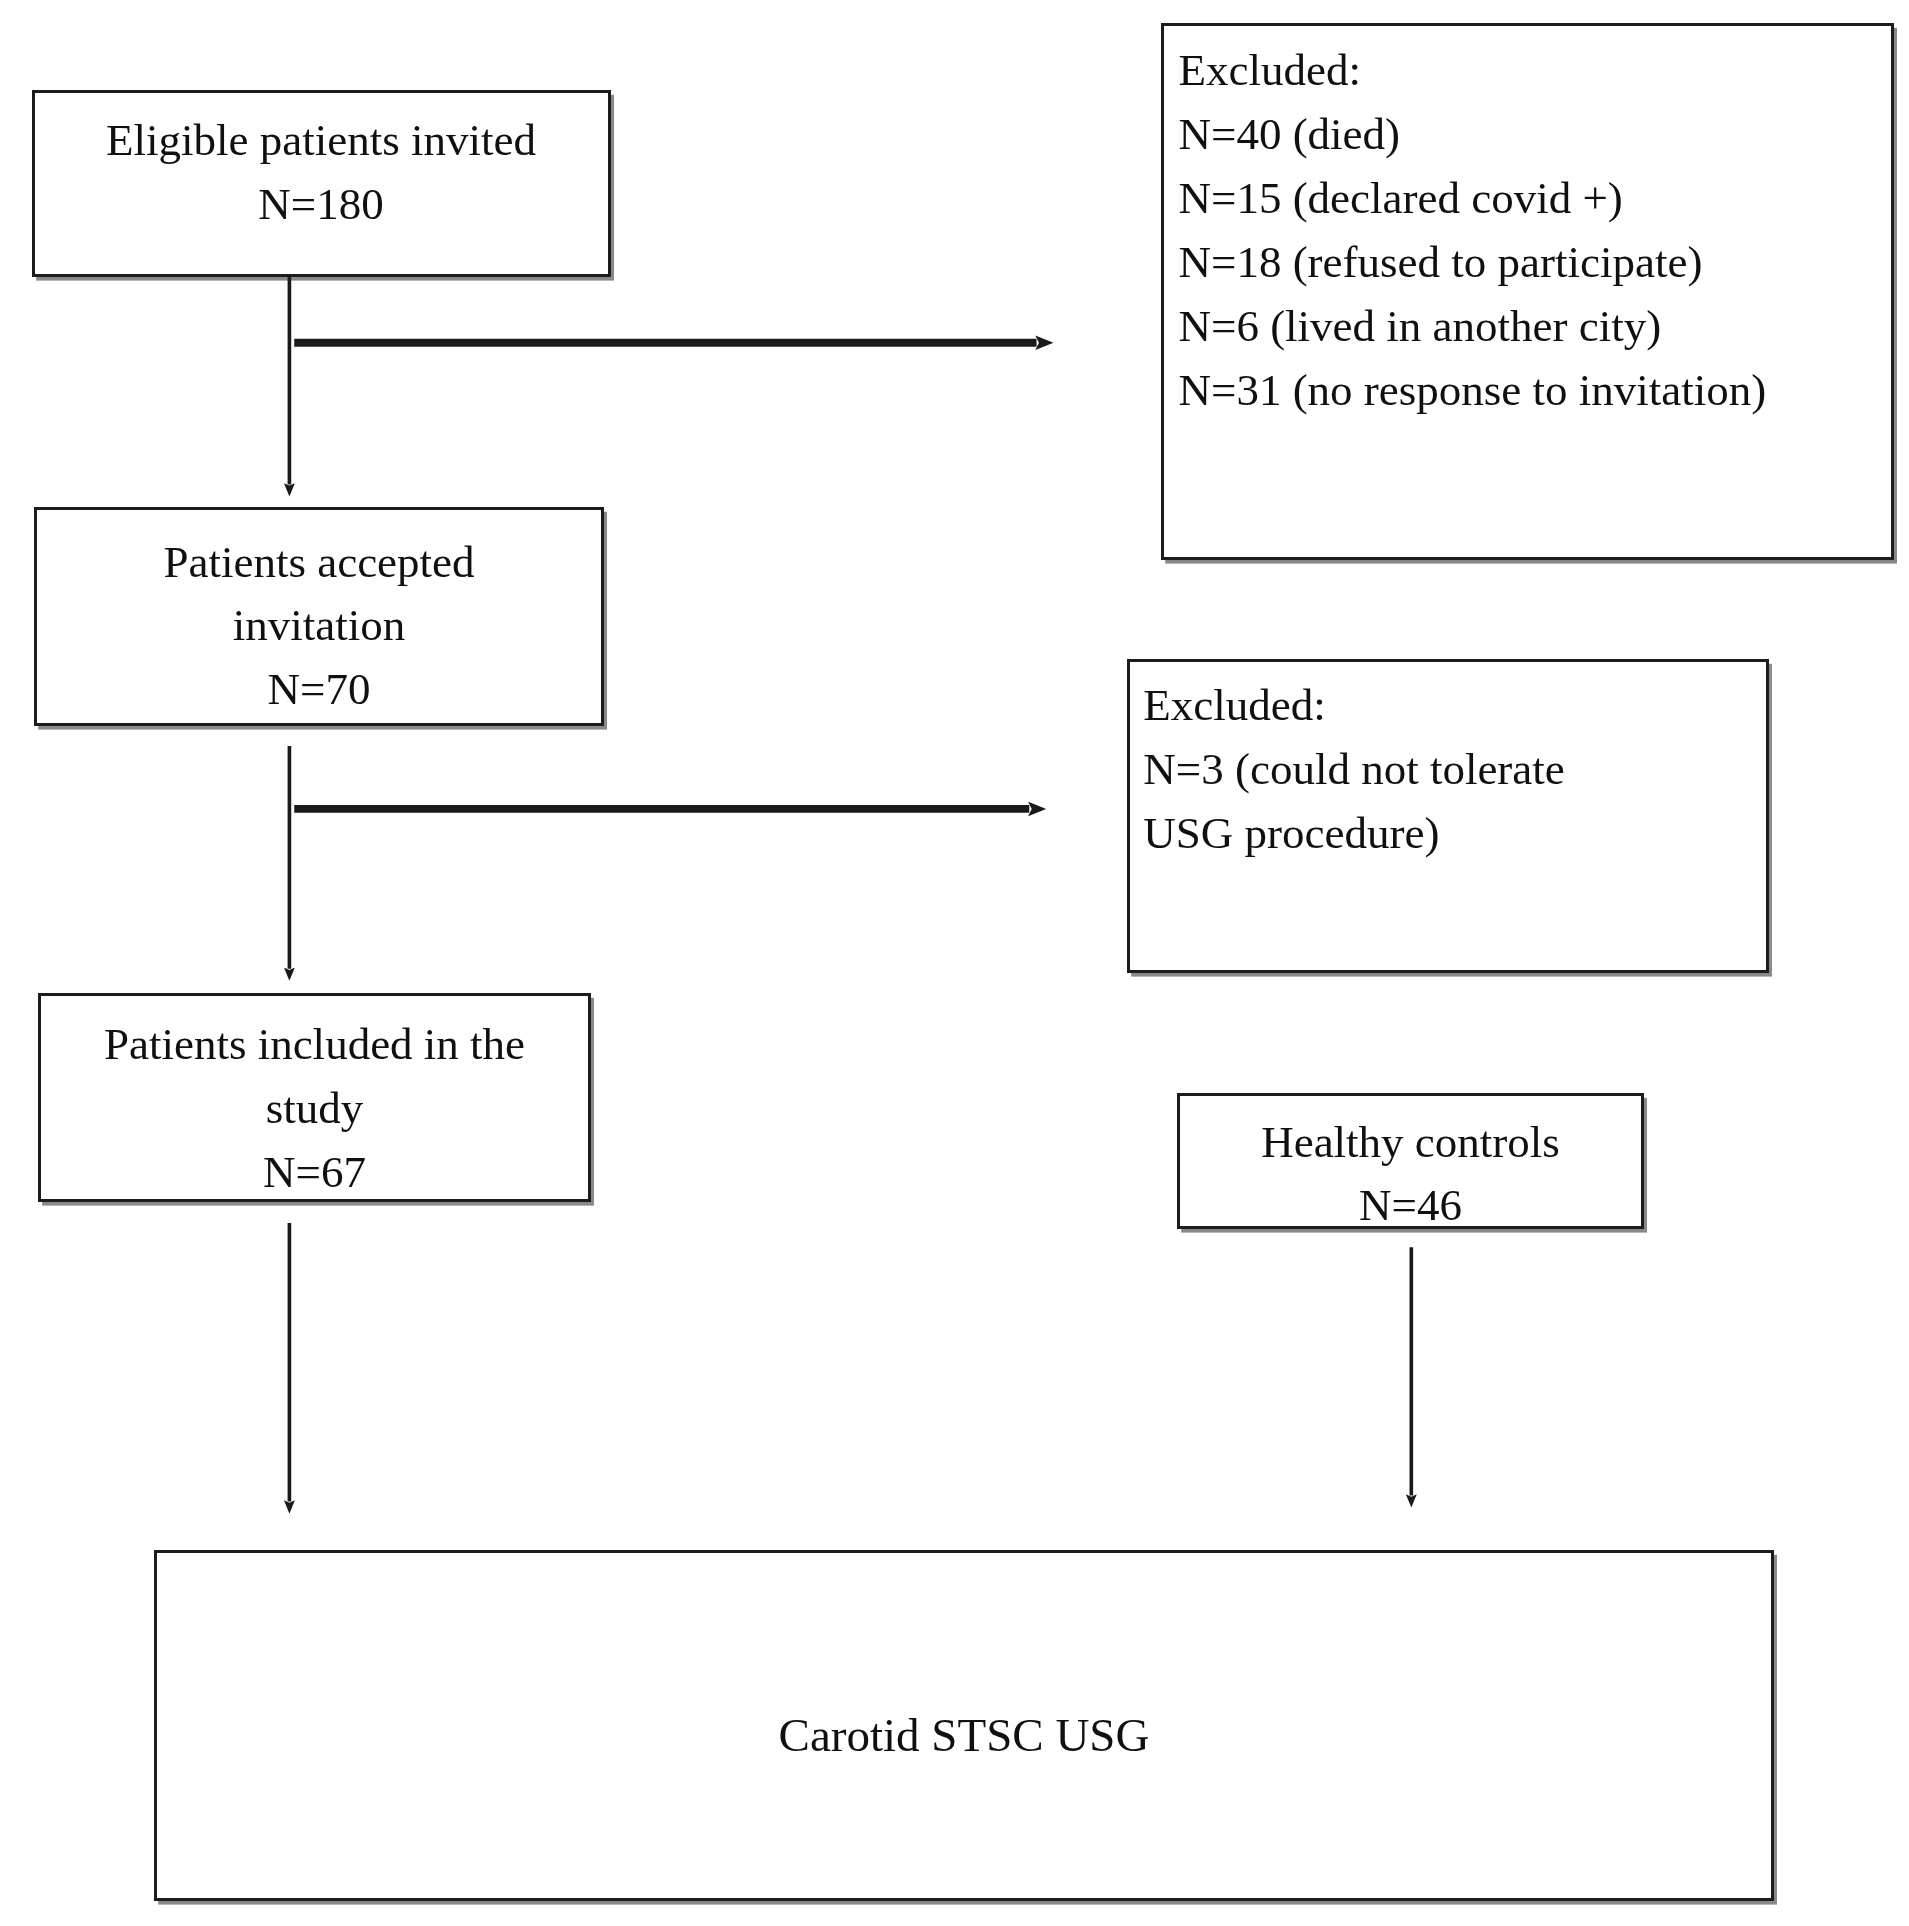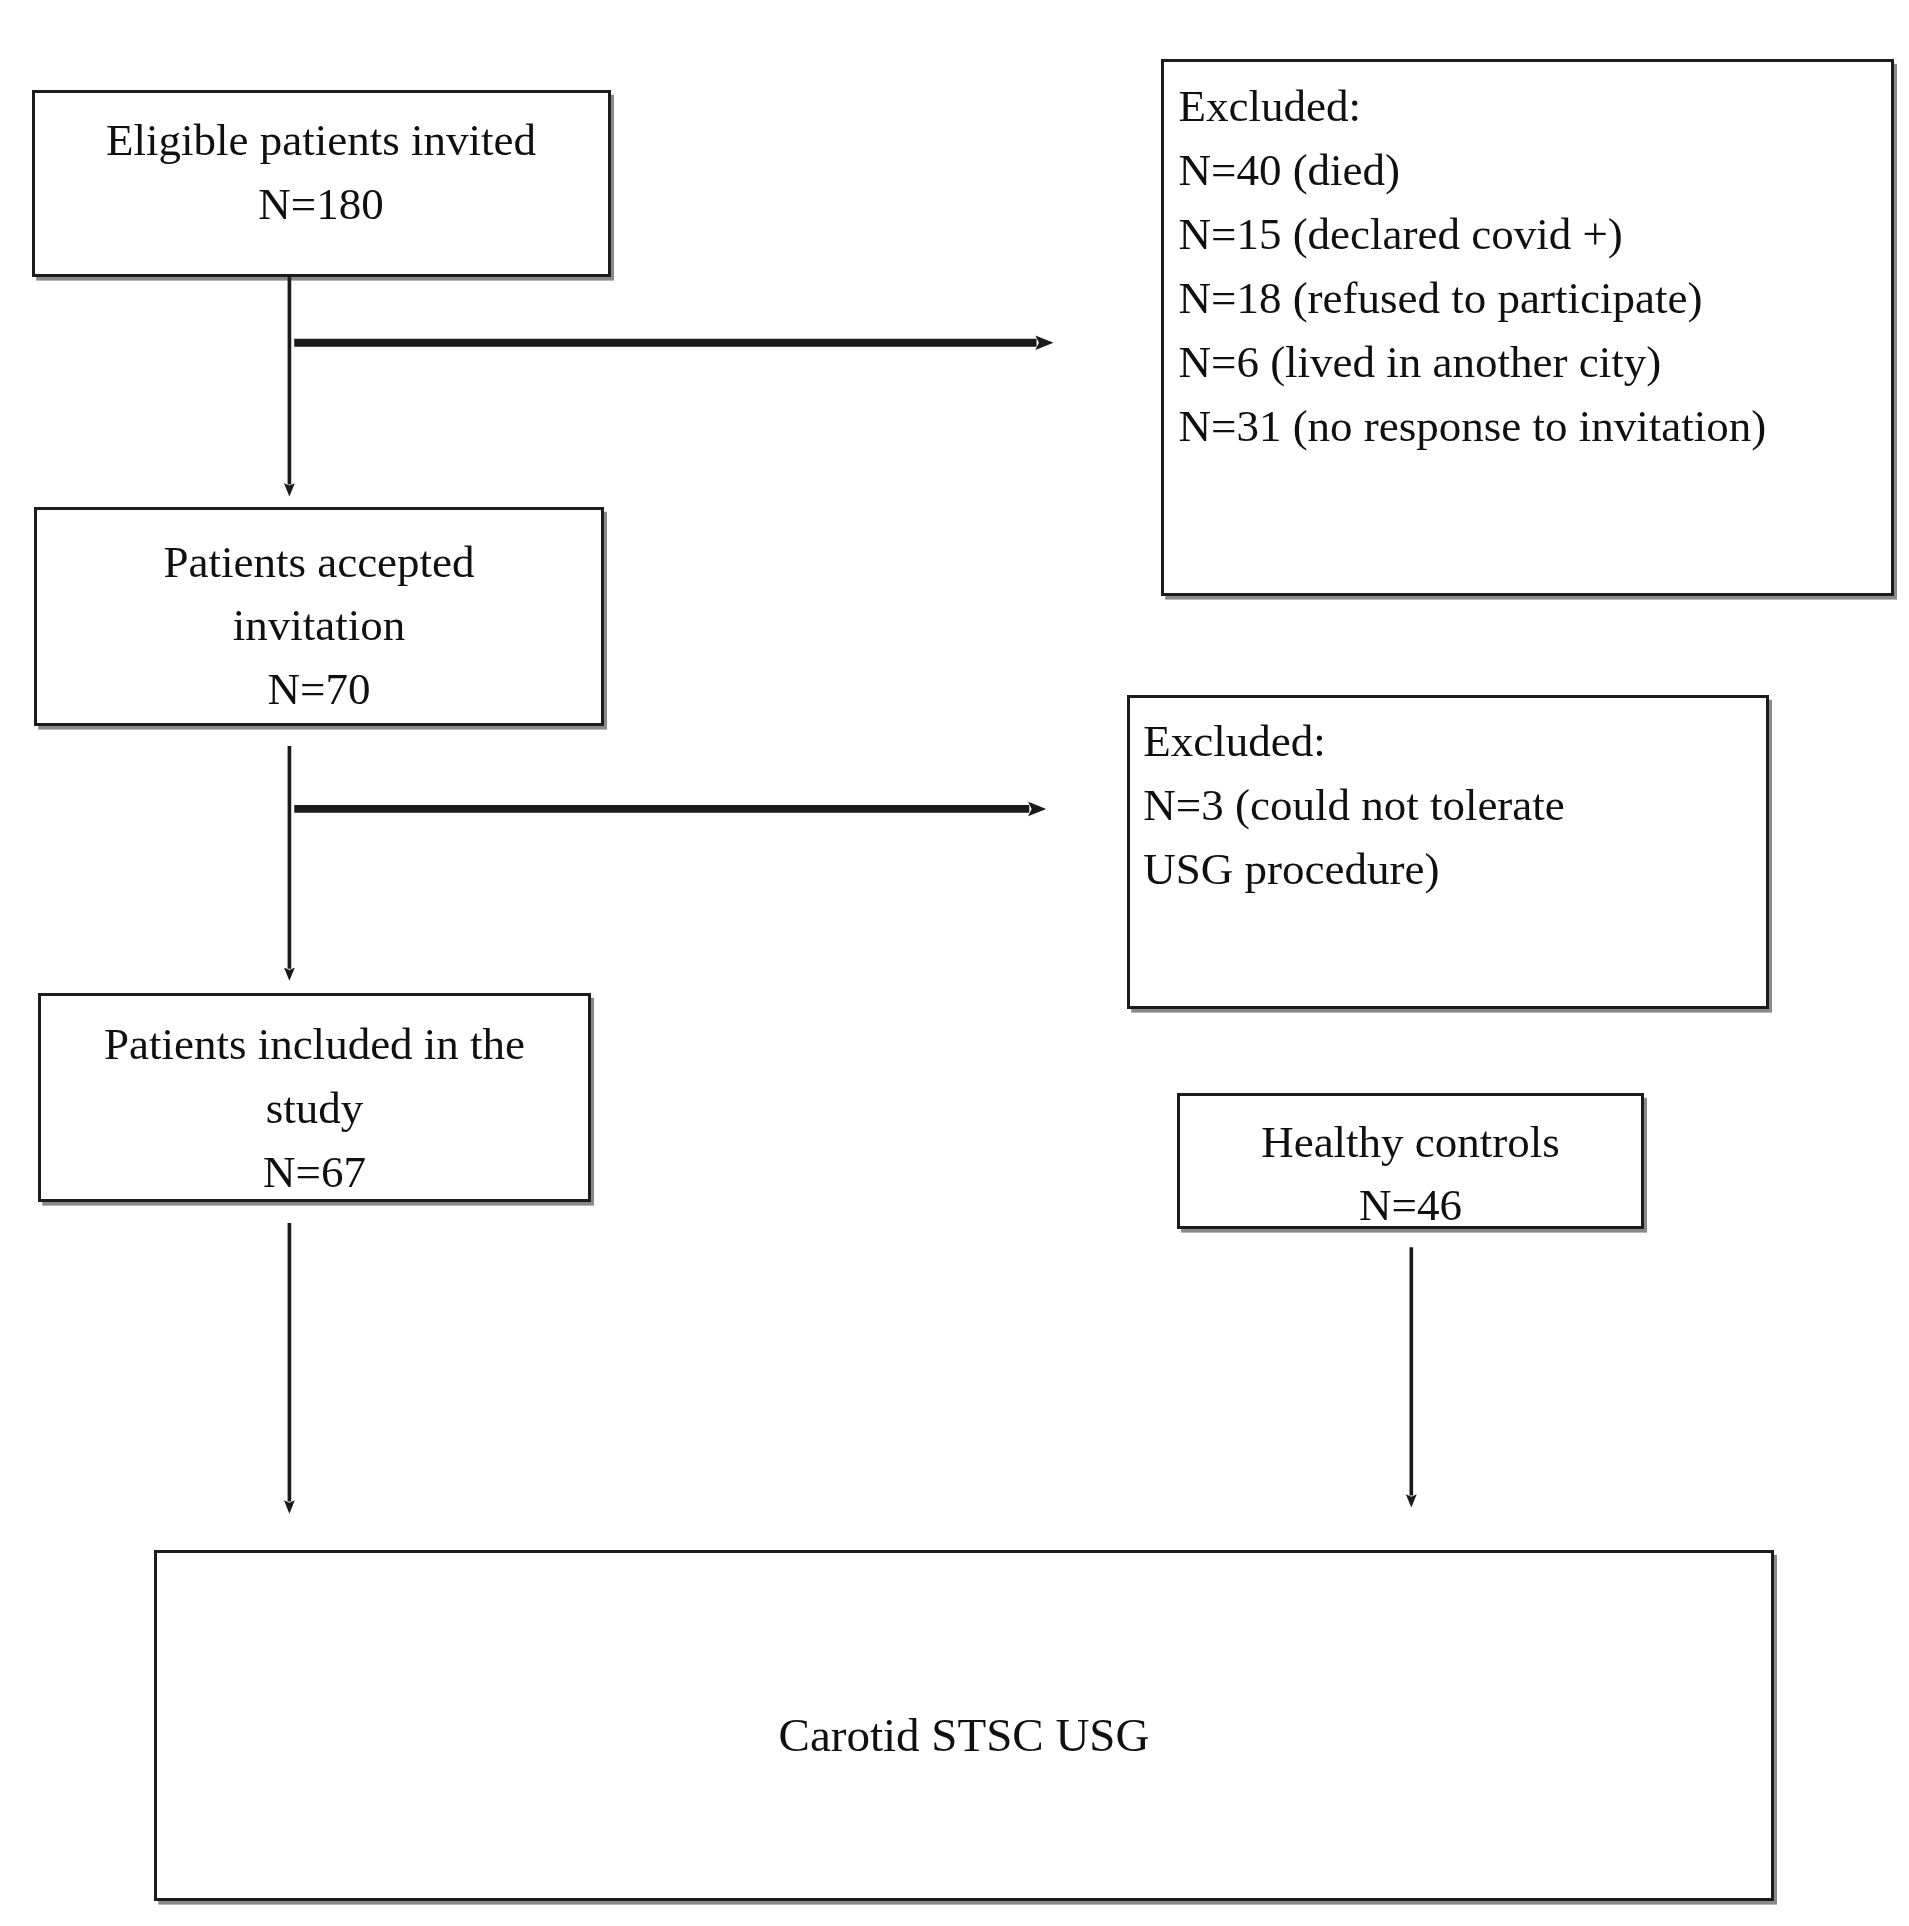--- a/index.html
+++ b/index.html
@@ -36,21 +36,20 @@
   }
   .centered {
     align-items: center;
     justify-content: flex-start;
     text-align: center;
   }
   .lefted {
     align-items: flex-start;
     justify-content: flex-start;
     text-align: left;
-    margin-top: 36px;
   }
   .arrow-layer {
     position: absolute;
     left: 0;
     top: 0;
     width: 1909px;
     height: 1926px;
     pointer-events: none;
   }
 

